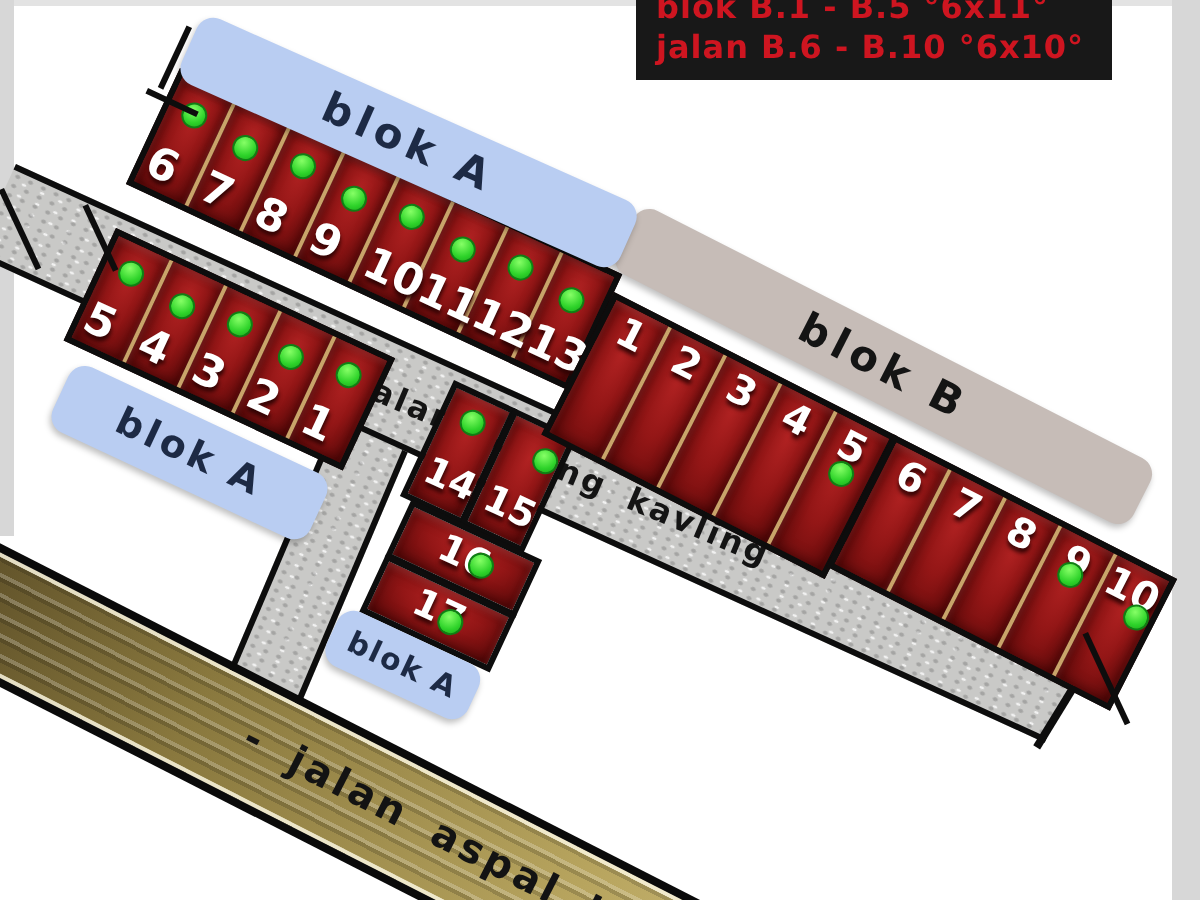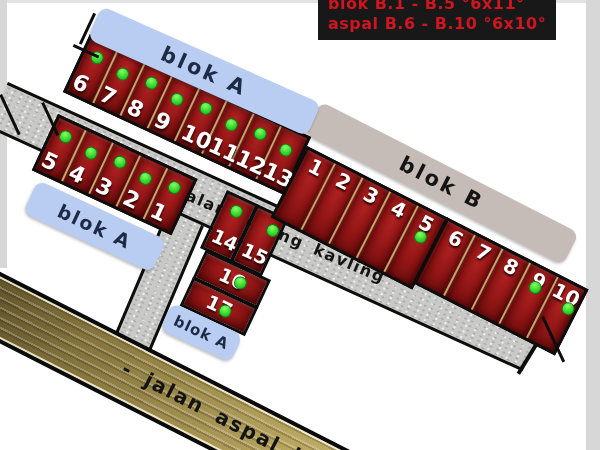--- a/index.html
+++ b/index.html
@@ -248,16 +248,16 @@
   </div>
 
   <div class="tick" style="left:74px;top:44px;width:28px;transform:rotate(25deg);"></div>
   <div class="tick" style="left:96px;top:14px;width:34px;transform:rotate(115deg);"></div>
   <div class="tick" style="left:2px;top:94px;width:44px;transform:rotate(65deg);"></div>
   <div class="tick" style="left:44px;top:102px;width:36px;transform:rotate(65deg);"></div>
   <div class="tick" style="left:544px;top:316px;width:50px;transform:rotate(65deg);"></div>
 
   <div id="legend" style="background: rgb(24, 24, 24); color: rgb(206, 21, 32);">
     <div class="l1">blok B.1 - B.5    °6x11°</div>
-    <div class="l2">aspal B.6 - B.10  °6x10°</div>
+    <div class="l2">jalan B.6 - B.10  °6x10°</div>
   </div>
 
 </div>
 
 </body></html>

